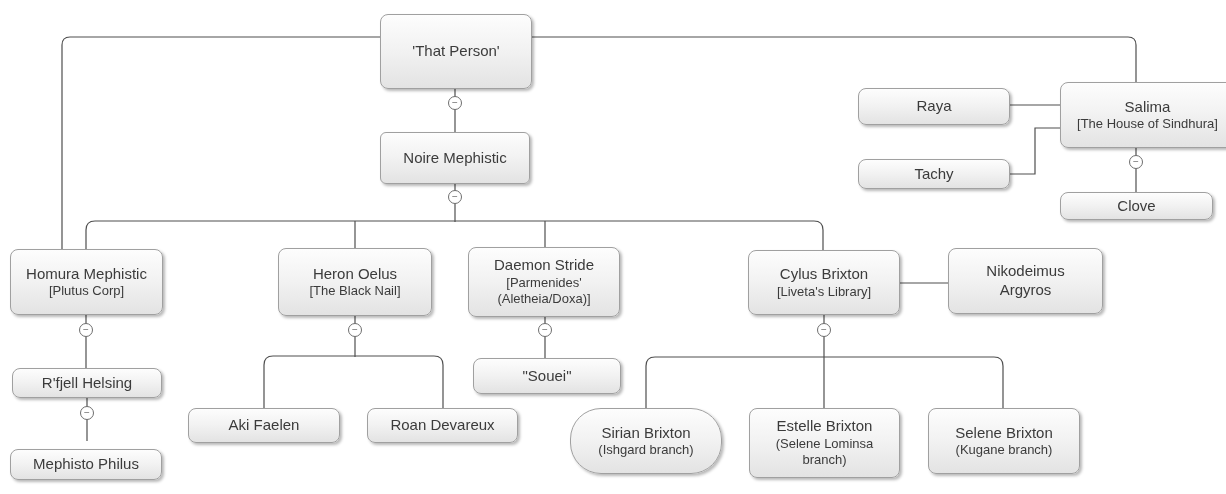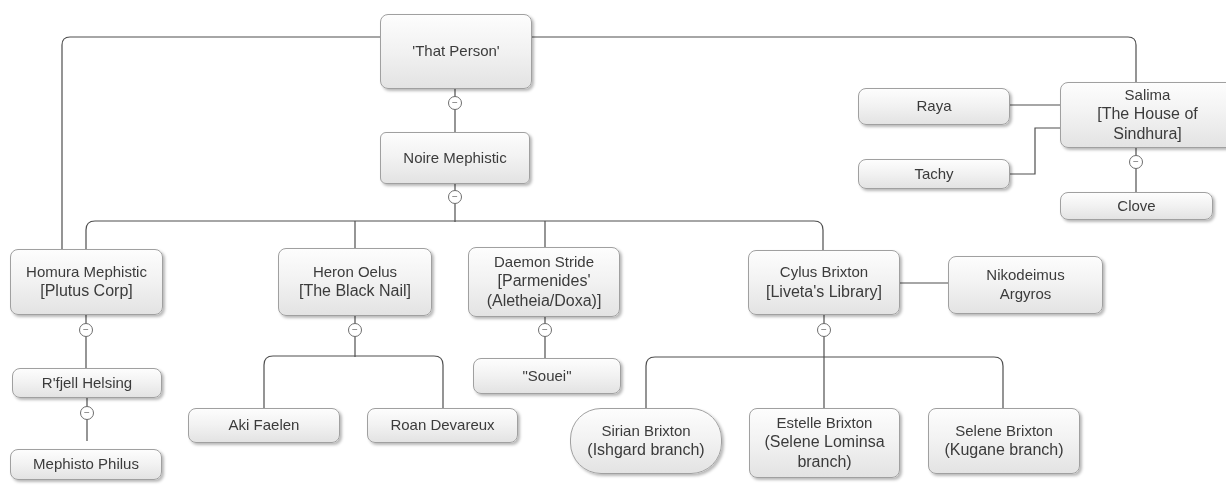--- a/index.html
+++ b/index.html
@@ -29,21 +29,21 @@
     padding:2px 14px;
     cursor:pointer;
     z-index:2;
   }
   .node .name {
     font-size:15px;
     line-height:1.25;
     white-space:pre-line;
   }
   .node .sub {
-    font-size:16px;
+    font-size:13px;
     line-height:1.25;
     white-space:pre-line;
   }
   .toggle {
     position:absolute;
     box-sizing:border-box;
     width:14px; height:14px;
     border:1px solid #6e6e6e;
     border-radius:50%;
     background:#ffffff;
@@ -108,21 +108,21 @@
     </div>
     <div class="node" style="left: 468px; top: 247px; width: 152px; height: 70px;">
       <div class="name">Daemon Stride</div>
       <div class="sub">[Parmenides'
 (Aletheia/Doxa)]</div>
     </div>
     <div class="node" style="left: 748px; top: 250px; width: 152px; height: 65px;">
       <div class="name">Cylus Brixton</div>
       <div class="sub">[Liveta's Library]</div>
     </div>
-    <div class="node" style="left: 948px; top: 256px; width: 155px; height: 58px;">
+    <div class="node" style="left: 948px; top: 248px; width: 155px; height: 66px;">
       <div class="name">Nikodeimus
 Argyros</div>
     </div>
     <div class="node" style="left: 12px; top: 368px; width: 150px; height: 30px;">
       <div class="name">R'fjell Helsing</div>
     </div>
     <div class="node" style="left: 10px; top: 441px; width: 152px; height: 31px; margin-top: 8px;">
       <div class="name">Mephisto Philus</div>
     </div>
     <div class="node" style="left: 473px; top: 358px; width: 148px; height: 36px;">

